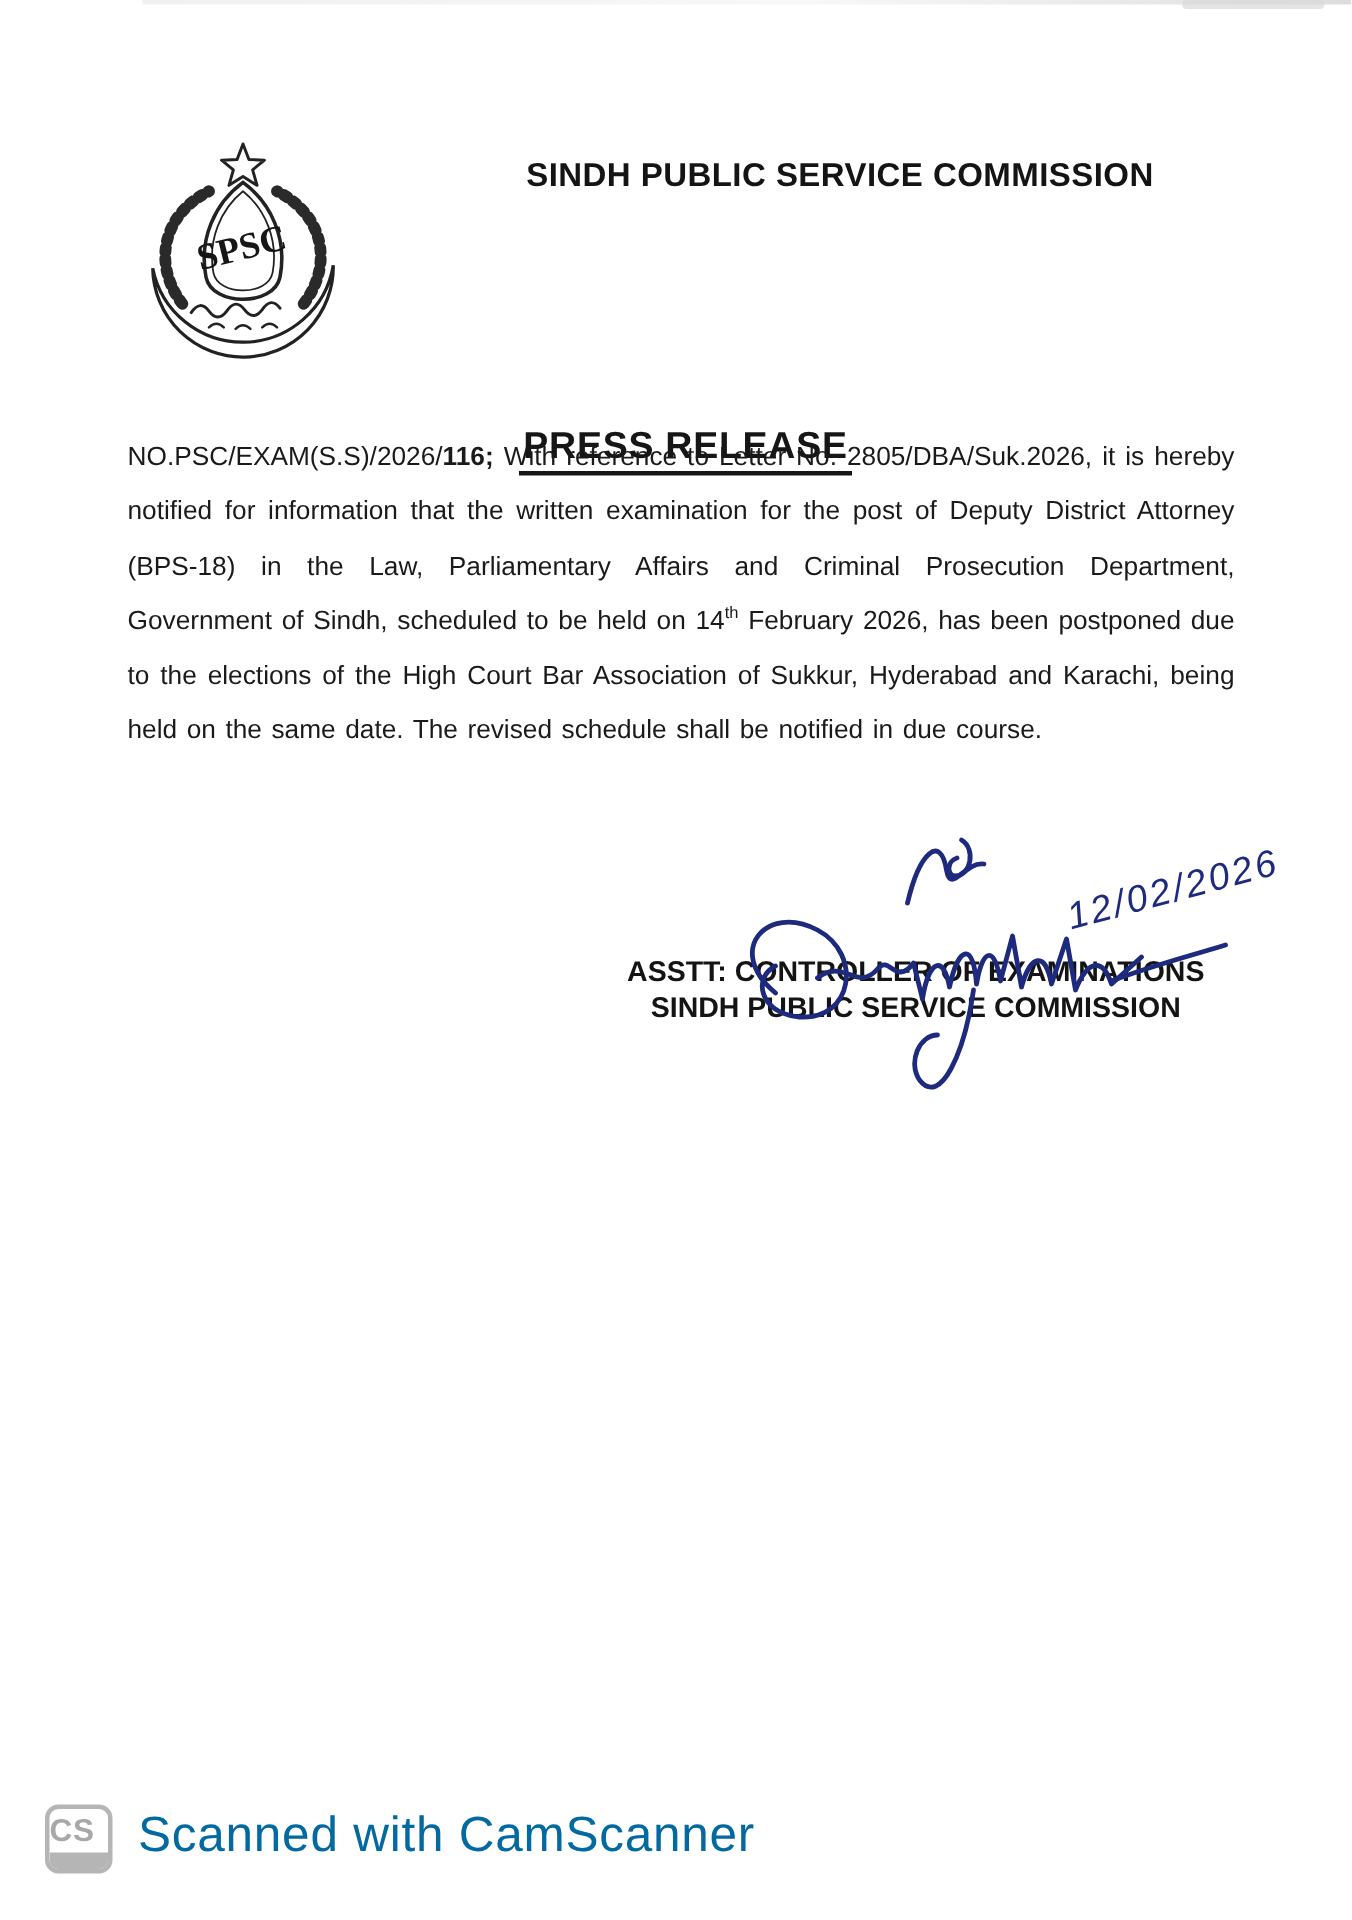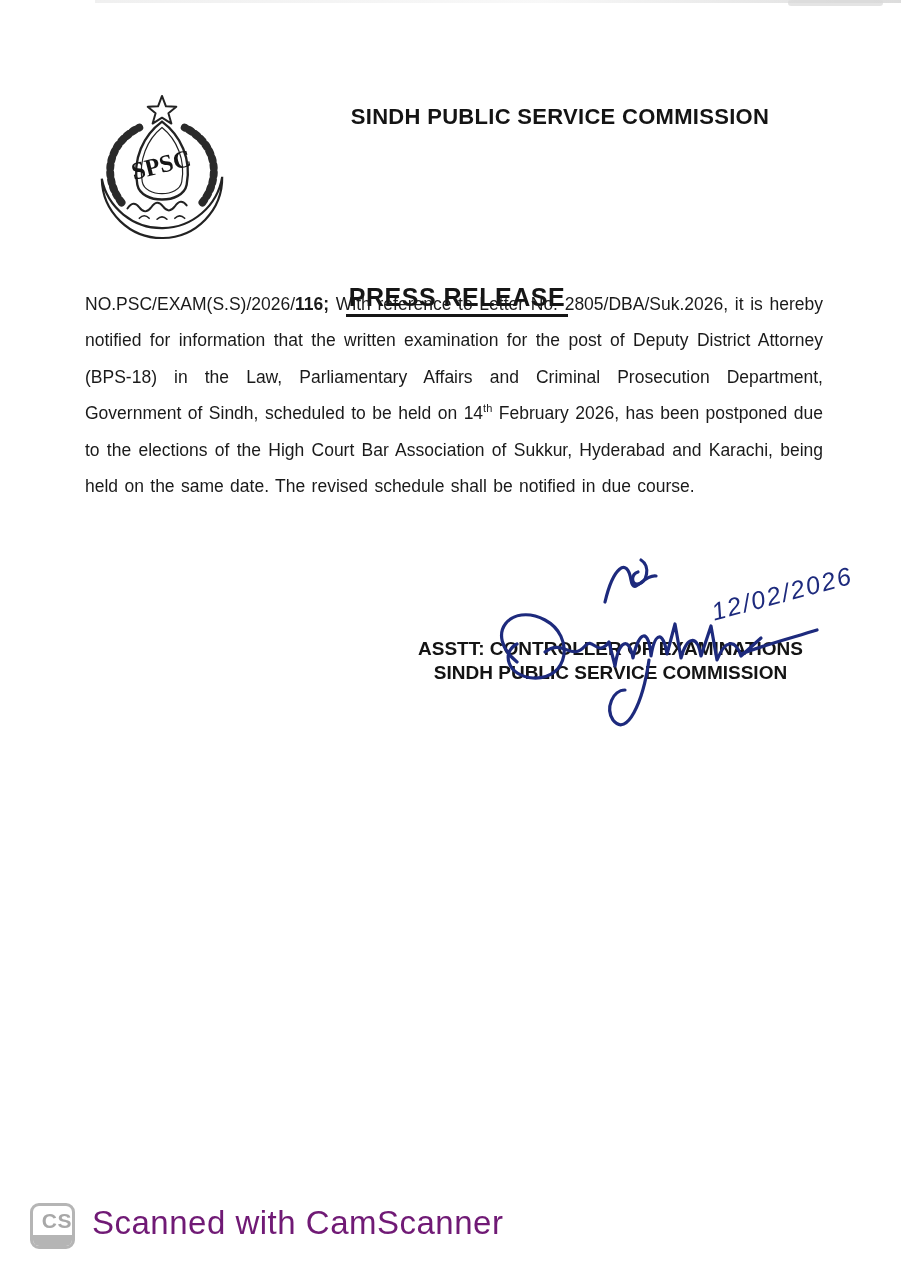--- a/index.html
+++ b/index.html
@@ -98,35 +98,35 @@
 
   
   .cs-icon {
     position: absolute; left: 30px; top: 1203px; width: 45px; height: 46px;
     border: 3px solid #b5b5b5;
     border-radius: 9px;
     overflow: hidden;
   }
   .cs-letters {
     display: block;
-    text-align: right;
+    text-align: left;
     font-weight: bold;
     font-size: 21px;
     line-height: 29px;
     color: #a8a8a8;
     letter-spacing: 0.5px;
   }
   .cs-bar {
     position: absolute; left: 0; right: 0; bottom: 0; height: 11px;
     background: #b5b5b5;
   }
   .watermark-text {
     position: absolute; left: 92px; top: 1204px;
     font-size: 33px;
-    color: #701a75;
+    color: #0369a1;
     letter-spacing: .5px;
     white-space: nowrap;
   }
 </style>
 </head>
 <body>
 
 <div class="page">
 
   <div class="scan-edge-top"></div>

